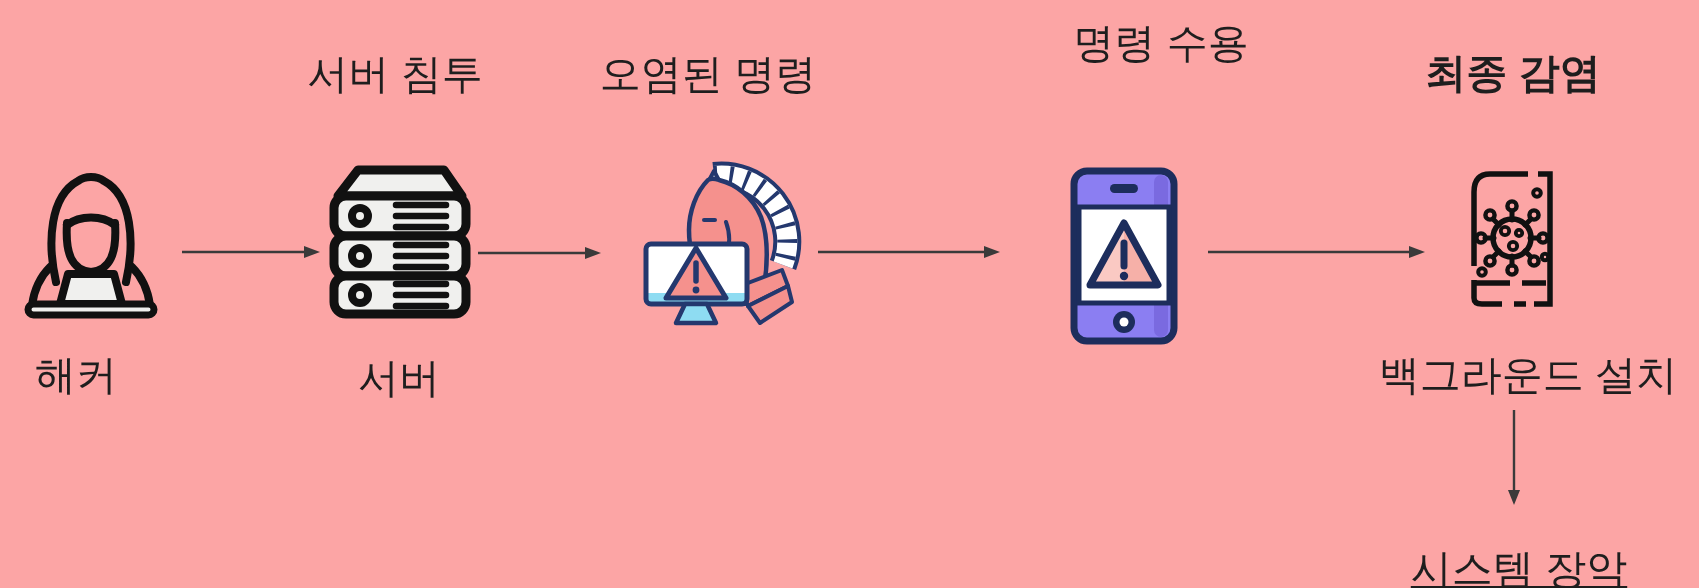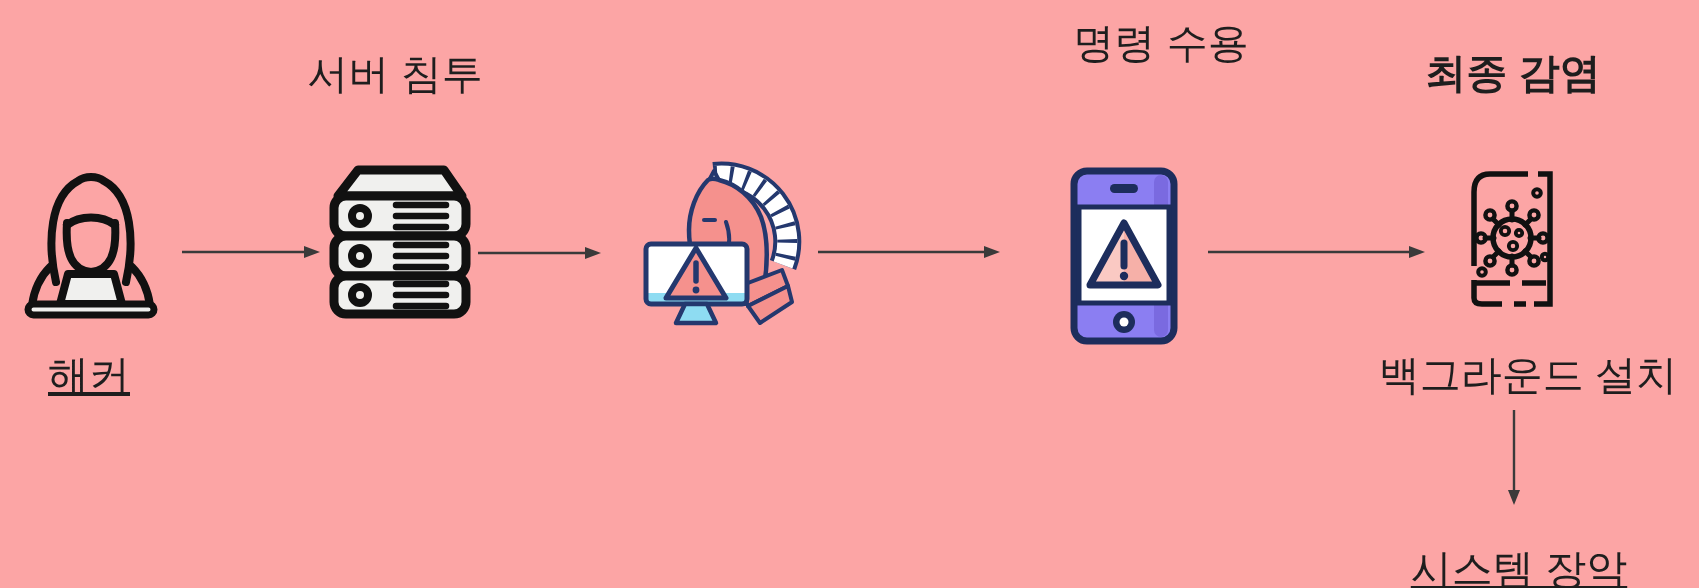--- a/index.html
+++ b/index.html
@@ -52,20 +52,21 @@
           <polygon points="1425,252 1409,246 1409,258" stroke="none"></polygon>
       </g>
       <g>
         <line x1="1514" y1="410" x2="1514" y2="491"></line>
           <polygon points="1514,505 1508,490 1520,490" stroke="none"></polygon>
       </g>
     </g>
   </svg>
 
   <div class="lbl" style="left:395px;top:50px;">서버 침투</div>
+  <div class="lbl" style="left:708px;top:50px;">오염된 명령</div>
   <div class="lbl two" style="left:1124px;top:12px;">
     <div>명령 수용</div>
   </div>
   <div class="lbl" style="left:1513px;top:49px;font-weight:bold;">최종 감염</div>
 
   <div class="icon" style="left:20px;top:164px;">
     <svg width="142" height="154" viewBox="0 0 142 154">
       <g fill="none" stroke="#111111" stroke-width="8" stroke-linecap="round" stroke-linejoin="round">
         <path d="M36,118 C27,78 30,32 58,17 C62,14 66,13 71,13 C76,13 80,14 84,17 C112,32 115,78 106,118"></path>
         <path d="M47,61 C60,51 82,51 95,61"></path>
@@ -181,19 +182,20 @@
           <line x1="37" y1="63" x2="31" y2="57"></line>
             <circle cx="28" cy="53" r="4.6" stroke-width="4.4"></circle>
         </g>
         <circle cx="75" cy="31" r="3.8" stroke-width="4"></circle>
         <circle cx="83" cy="95" r="3.2" stroke-width="4"></circle>
         <circle cx="20" cy="110" r="3.8" stroke-width="4"></circle>
       </g>
     </svg>
   </div>
 
-  <div class="lbl" style="left:89px;top:351px;text-decoration:underline;">해커</div>
+  <div class="lbl" style="left:76px;top:351px;">해커</div>
   <div class="lbl two-b" style="left:399px;top:349px;">
+    <div>서버</div>
   </div>
   <div class="lbl" style="left:1515px;top:351px;margin-left:13px;">백그라운드 설치</div>
   <div class="lbl" style="left:1519px;top:545px;text-decoration:underline;">시스템 장악</div>
 
 </div>
 
 </body></html>

